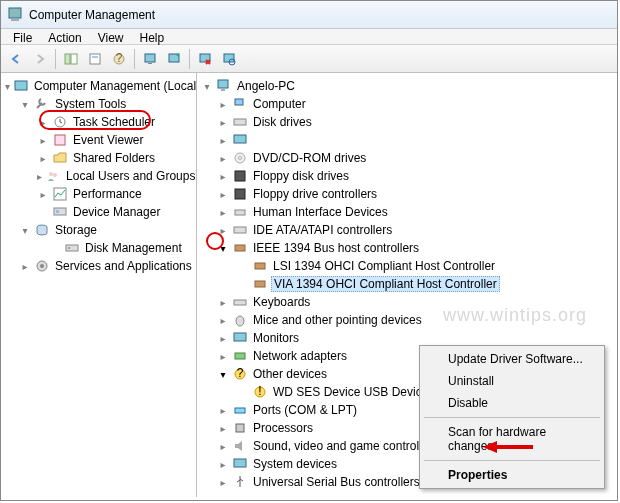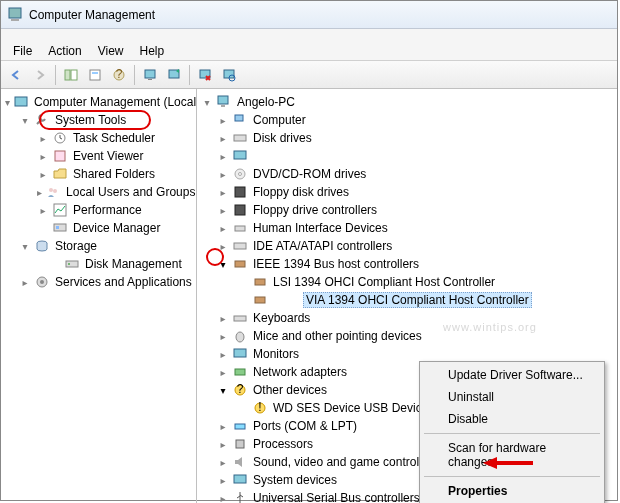--- a/index.html
+++ b/index.html
@@ -1,41 +1,41 @@
 <!DOCTYPE html>
 <html><head>
 <meta charset="utf-8">
 <style>
 * { box-sizing: border-box; font-family: "Segoe UI", Tahoma, sans-serif; font-size: 12px; }
 body { margin: 0; background: #fff; width: 620px; height: 503px; overflow: hidden; }
 .window { border: 1px solid #888; width: 618px; height: 501px; background: #fff; position: relative; }
 .titlebar { height: 28px; background: linear-gradient(#f4f8fc, #e3ecf7); border-bottom: 1px solid #c0c8d4; display: flex; align-items: center; padding: 13px 6px; }
 .titlebar .icon { width: 16px; height: 16px; margin-right: 6px; }
 .titlebar .title { color: #000; }
-.menubar { height: 32px; display: flex; align-items: flex-end; padding: 0 4px; border-bottom: 1px solid #d0d0d0; background: #f5f5f5; }
+.menubar { height: 16px; display: flex; align-items: flex-start; padding: 0 4px; border-bottom: 1px solid #d0d0d0; background: #f5f5f5; }
 .menubar span { padding: 2px 8px; cursor: default; }
 .toolbar { height: 28px; display: flex; align-items: center; padding: 0 4px; gap: 2px; border-bottom: 1px solid #c0c0c0; background: linear-gradient(#fafafa, #ececec); }
 .tbtn { width: 22px; height: 22px; display: flex; align-items: center; justify-content: center; border: 1px solid transparent; border-radius: 2px; }
 .tsep { width: 1px; height: 20px; background: #c0c0c0; margin: 0 2px; }
 .body { display: flex; height: 424px; }
 .left { width: 196px; border-right: 1px solid #c0c0c0; overflow: hidden; padding: 4px 0; }
 .right { flex: 1; overflow: hidden; padding: 4px 0; position: relative; }
 .node { display: flex; align-items: center; height: 18px; padding-left: 4px; cursor: default; white-space: nowrap; }
 .arrow { width: 12px; display: inline-flex; justify-content: center; color: #808080; font-size: 10px; }
 .arrow.none { visibility: hidden; }
 .nicon { width: 16px; height: 16px; margin: 0 3px; display: inline-flex; align-items: center; justify-content: center; }
 .label { padding: 0 2px; }
-.label.sel { background: #cde8ff; border: 1px dotted #7da2ce; padding: 0 2px; margin-left: 32px; }
+.label.sel { background: #cde8ff; border: 1px dotted #7da2ce; padding: 0 2px; }
 .ring-red { position: absolute; border: 2px solid #e00000; border-radius: 14px; pointer-events: none; }
 .ctxmenu { position: absolute; right: 12px; top: 244px; width: 186px; background: #f1f1f1; border: 1px solid #a0a0a0; box-shadow: 2px 2px 4px rgba(0,0,0,.3); padding: 2px; z-index: 10; margin-top: 28px; }
 .ctxmenu .mi { padding: 4px 10px 4px 26px; cursor: default; }
 .ctxmenu .msep { height: 1px; background: #c0c0c0; margin: 3px 2px; }
 .ctxmenu .bold { font-weight: bold; }
 .arrow-red { position: absolute; right: 84px; top: 366px; pointer-events: none; z-index: 11; }
-.watermark { position: absolute; left: 246px; top: 232px; color: #d8d8d8; font-size: 11px; letter-spacing: 1px; pointer-events: none; z-index: 0; }
+.watermark { position: absolute; left: 246px; top: 232px; color: #d8d8d8; font-size: 18px; letter-spacing: 1px; pointer-events: none; z-index: 0; }
 svg { display: block; }
 </style>
 </head>
 <body>
 
 <div class="window">
   <div class="titlebar">
     <span class="icon">
       <svg width="16" height="16">
           <rect x="2" y="1" width="12" height="10" fill="#8bb" stroke="#368"></rect>

